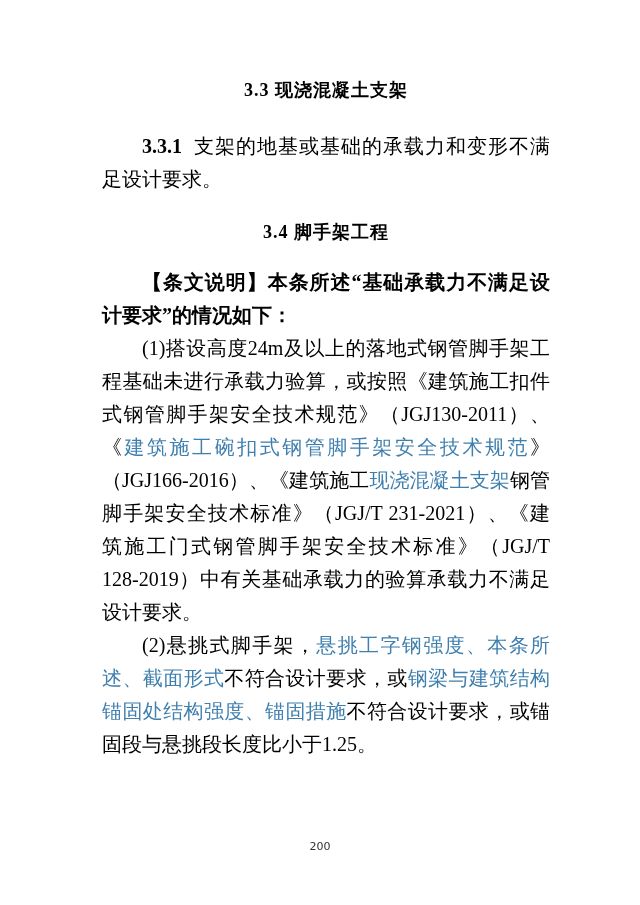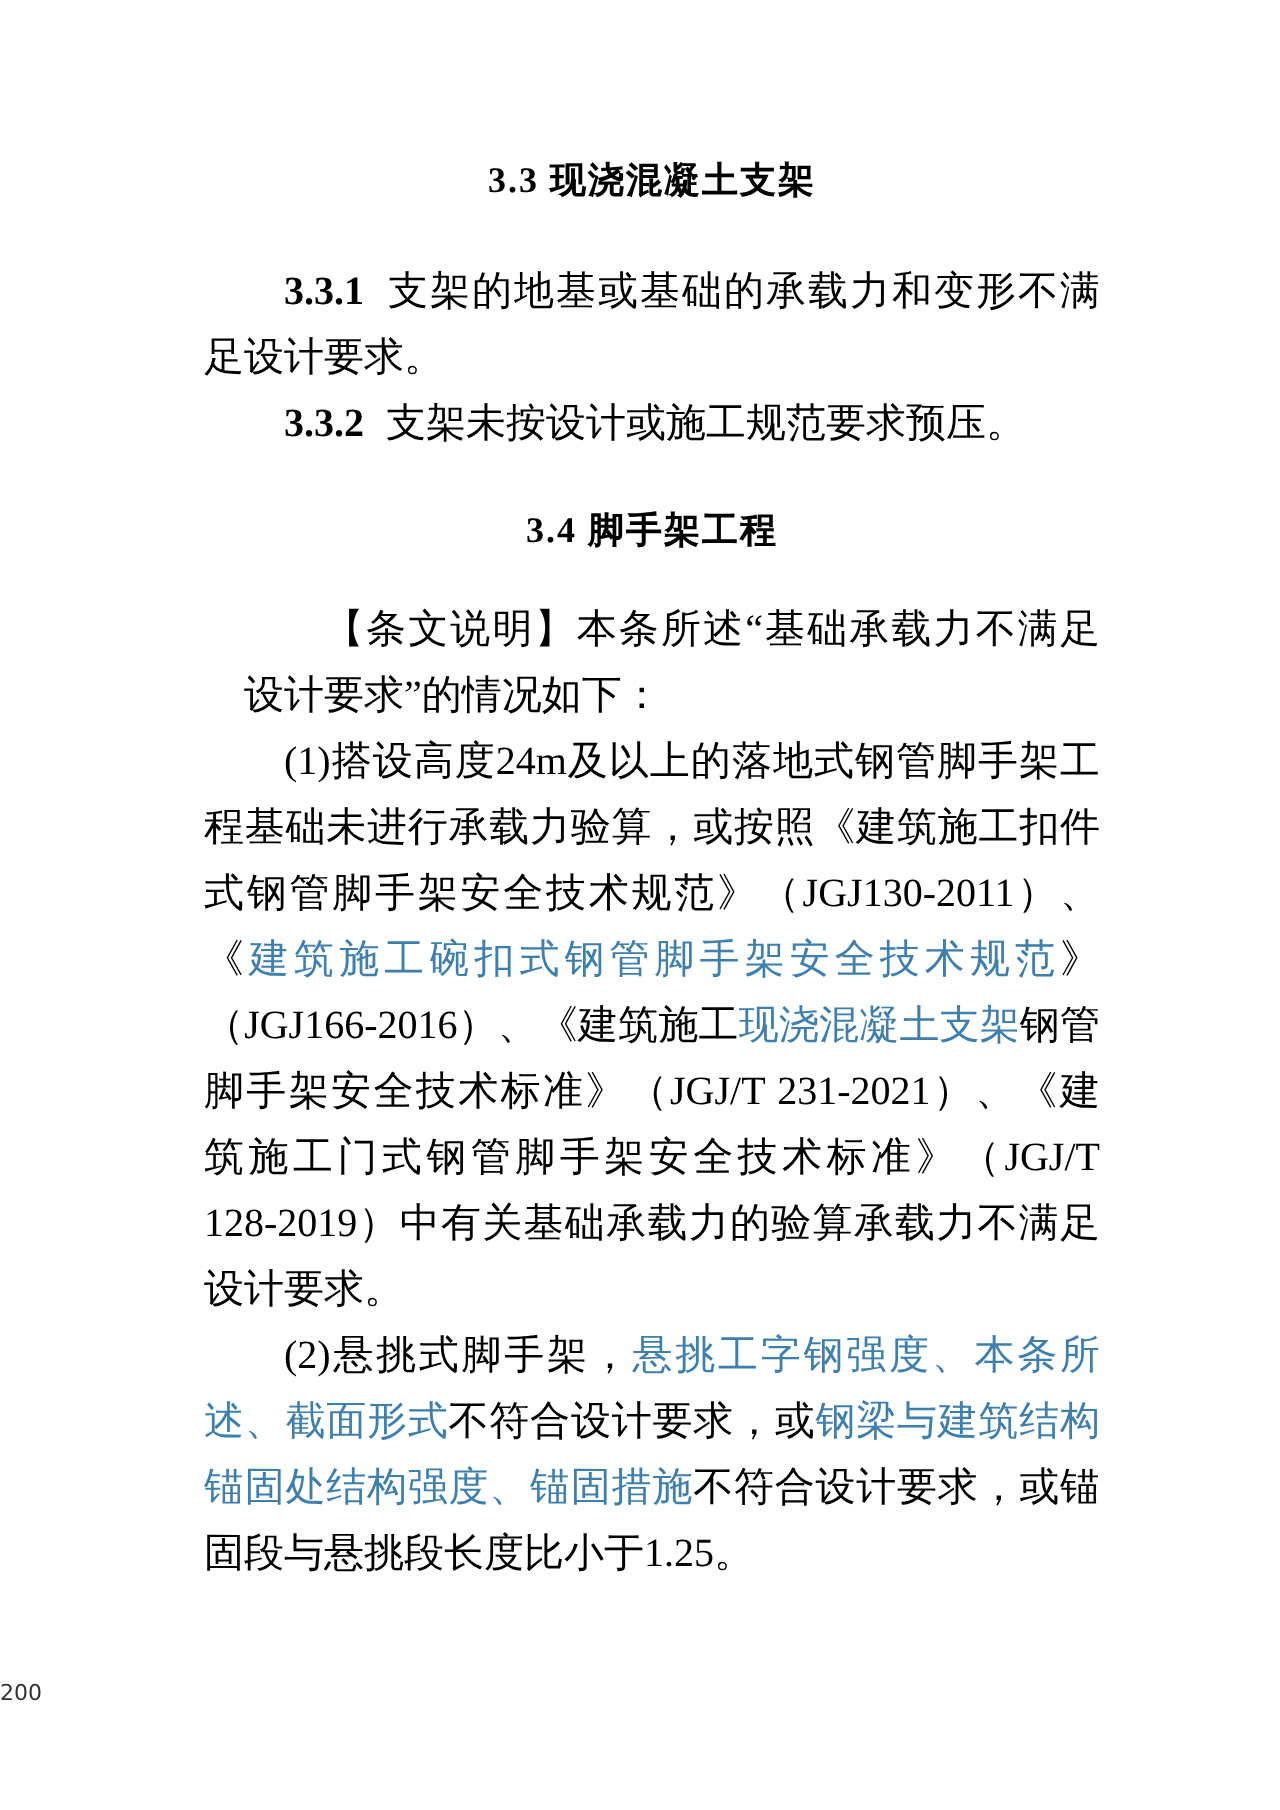--- a/index.html
+++ b/index.html
@@ -32,47 +32,46 @@
     line-height: 33px;
     margin: 0;
     text-align: justify;
     text-indent: 2em;
   }
   .clause-num {
     font-weight: bold;
     margin-right: 0.55em;
   }
   .commentary {
-    font-weight: normal;
-    margin-left: 20px;
+    font-weight: bold;
   }
   .hl {
     color: var(--hl, #3f7fae);
   }
   .pageno {
     position: absolute;
     left: 0;
     right: 0;
     top: 840px;
+    text-align: center;
     font-size: 11px;
     line-height: 14px;
     color: #333333;
     font-family: "DejaVu Sans", "Liberation Sans", sans-serif;
   }
 </style>
 </head>
 <body>
 
 <div class="content">
 
   <h1 class="sec-heading">3.3 现浇混凝土支架</h1>
 
   <p class="para"><span class="clause-num">3.3.1</span><span>支架的地基或基础的承载力和变形不满足设计要求。</span></p>
 
-  <p class="para"><span class="clause-num">3.3.2</span><span>支架未按设计或施工规范要求预压。</span></p>
 
 
 
   <h1 class="sec-heading second">3.4 脚手架工程</h1>
 
 
   <p class="para commentary"><span>【条文说明】</span><span>本条所述“基础承载力不满足设计要求”的情况如下：</span></p>
 
   <p class="para"><span>(1)搭设高度24m及以上的落地式钢管脚手架工程基础未进行承载力验算，或按照《建筑施工扣件式钢管脚手架安全技术规范》（JGJ130-2011）、《</span><span class="hl">建筑施工碗扣式钢管脚手架安全技术规范</span><span>》（JGJ166-2016）、《建筑施工</span><span class="hl">现浇混凝土支架</span><span>钢管脚手架安全技术标准》（JGJ/T 231-2021）、《建筑施工门式钢管脚手架安全技术标准》（JGJ/T 128-2019）中有关基础承载力的验算承载力不满足设计要求。</span></p>
 

